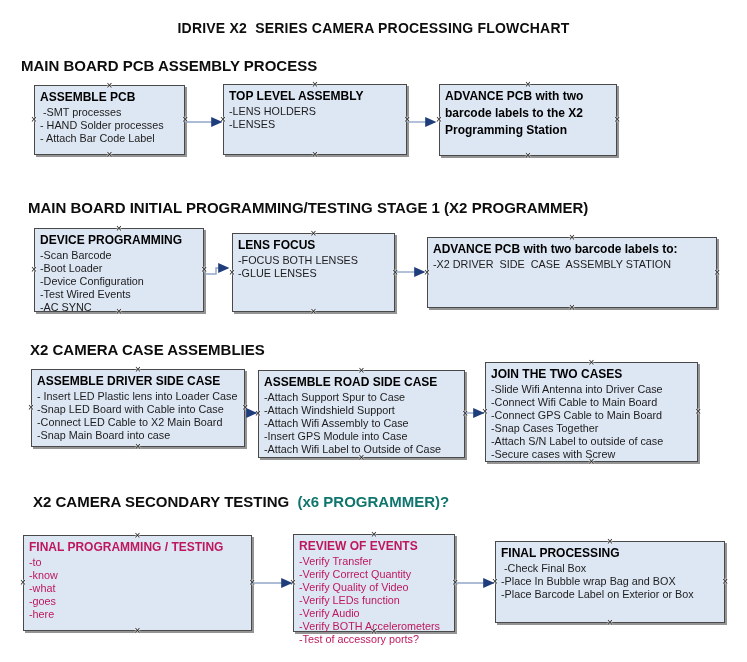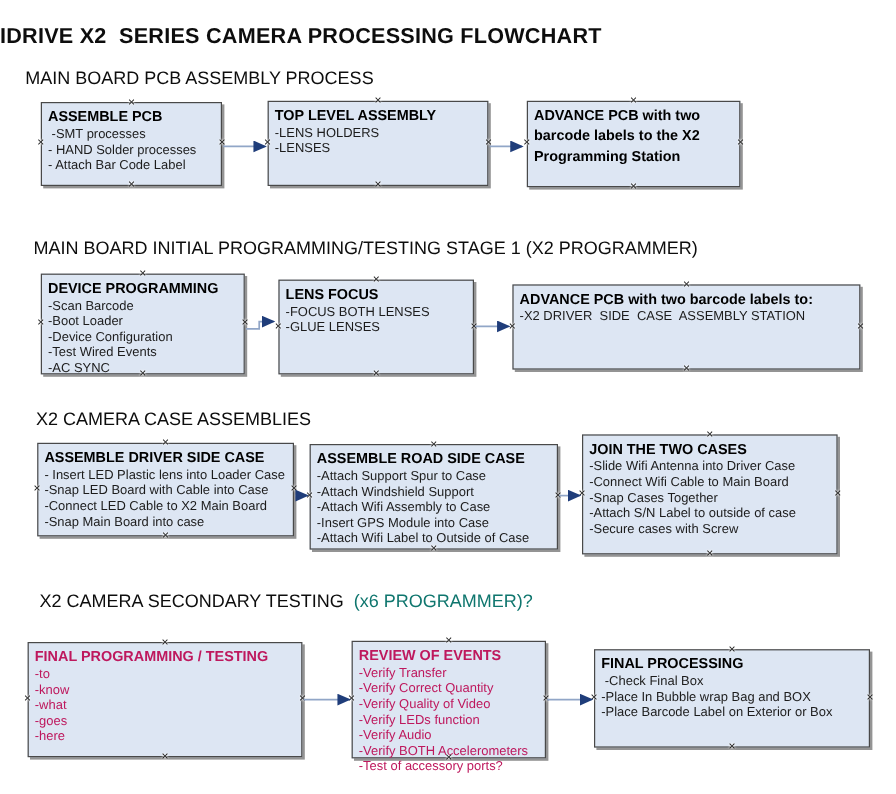--- a/index.html
+++ b/index.html
@@ -2,25 +2,25 @@
 <html><head>
 <meta charset="utf-8">
 <style>
   html,body{margin:0;padding:0;background:#ffffff;}
   #canvas{
     position:relative;width:747px;height:662px;background:#ffffff;
     font-family:"Liberation Sans","DejaVu Sans",sans-serif;color:#111;
     overflow:hidden;
   }
   .page-title{
-    position:absolute;top:20px;left:0;width:100%;
-    font-size:18px;font-weight:bold;letter-spacing:.2px;white-space:pre;color:#0d0d0d;
+    position:absolute;top:20px;left:0;width:100%;text-align:center;
+    font-size:14px;font-weight:bold;letter-spacing:.2px;white-space:pre;color:#0d0d0d;
   }
   .section-heading{
-    position:absolute;font-size:15px;font-weight:normal;white-space:pre;color:#0d0d0d;
+    position:absolute;font-size:15px;font-weight:bold;white-space:pre;color:#0d0d0d;
   }
   .section-heading .accent{color:#0f766e;}
   .flow-box{
     position:absolute;background:#dde6f3;border:1.5px solid #494949;
     box-shadow:2px 2px 0 #949494;padding:3px 5px;box-sizing:border-box;
     overflow:visible;
   }
   .box-title{
     font-size:12px;font-weight:bold;line-height:17px;white-space:nowrap;color:#000000;
   }
@@ -151,20 +151,21 @@
       <span class="anchor anchor-b">×</span>
       <span class="anchor anchor-l">×</span>
       <span class="anchor anchor-r">×</span>
     </div>
 
   <div class="flow-box" style="left:485px;top:362px;width:213px;height:100px">
     <div class="box-title">JOIN THE TWO CASES</div>
     <div class="box-items">
         <div class="box-item">-Slide Wifi Antenna into Driver Case</div>
         <div class="box-item">-Connect Wifi Cable to Main Board</div>
+        <div class="box-item">-Connect GPS Cable to Main Board</div>
         <div class="box-item">-Snap Cases Together</div>
         <div class="box-item">-Attach S/N Label to outside of case</div>
         <div class="box-item">-Secure cases with Screw</div>
       </div>
   <span class="anchor anchor-t">×</span>
       <span class="anchor anchor-b">×</span>
       <span class="anchor anchor-l">×</span>
       <span class="anchor anchor-r">×</span>
     </div>
 

